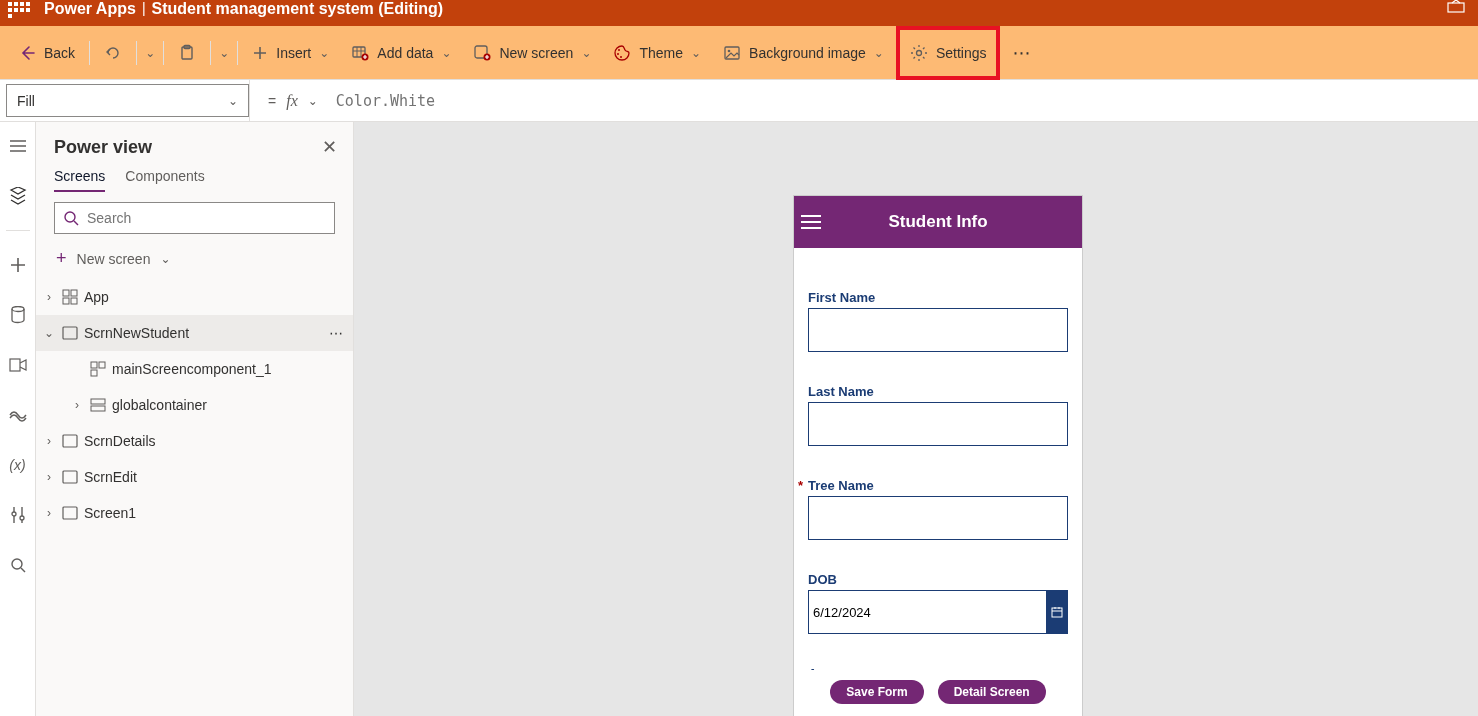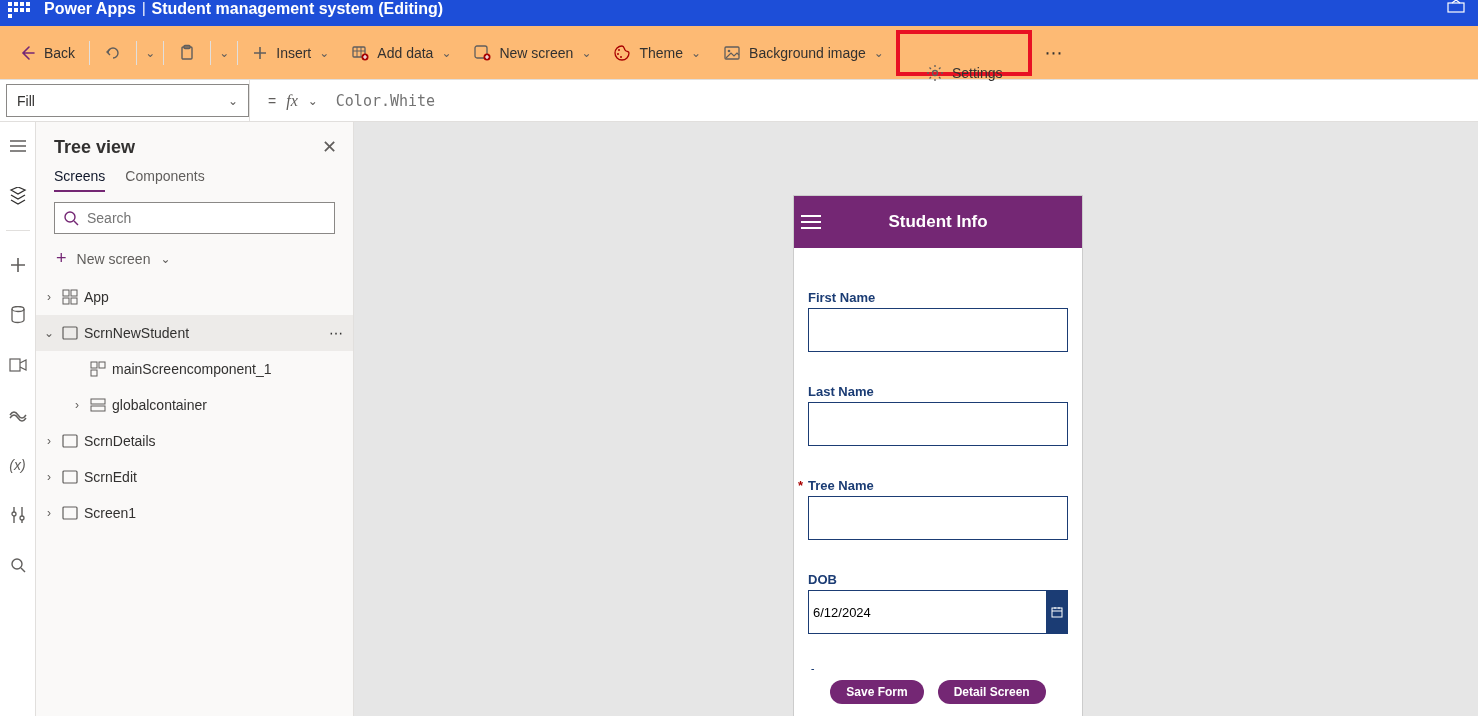--- a/index.html
+++ b/index.html
@@ -1,34 +1,34 @@
 <!DOCTYPE html>
 <html><head>
 <meta charset="utf-8">
 <style>
 * { box-sizing: border-box; margin: 0; padding: 0; font-family: "Segoe UI", Arial, sans-serif; }
 body { width: 1478px; height: 716px; background: #fff; overflow: hidden; font-size: 14px; color: #323130; }
 
 
-.top-header { height: 26px; background: #1d4ed8; color: #fff; display: flex; align-items: flex-start; padding: 0 8px; }
+.top-header { height: 26px; background: #c2410c; color: #fff; display: flex; align-items: flex-start; padding: 0 8px; }
 .waffle { width: 24px; display: flex; flex-wrap: wrap; gap: 2px; margin-right: 12px; padding-top: 2px; }
 .waffle span { width: 4px; height: 4px; background: #fff; display: inline-block; }
 .app-title { font-weight: 600; font-size: 16px; }
 .app-sep { margin: 0 6px; font-weight: 400; }
 .app-sub { font-weight: 600; font-size: 16px; }
 .hdr-spacer { flex: 1; }
 .hdr-right-icon { width: 28px; height: 20px; display:flex; align-items:flex-start; justify-content:center; }
 
 
 .toolbar { height: 54px; display: flex; align-items: center; border-bottom: 1px solid #e1dfdd; padding: 0 8px; gap: 2px; background:#fdba74;}
 .tb-btn { display: flex; align-items: center; gap: 8px; padding: 6px 10px; border: none; background: transparent; font-size: 14px; color: #323130; cursor: pointer; height: 40px;}
 .tb-icon { display: inline-flex; align-items: center; justify-content: center; color: #605e5c; }
 .vsep { width: 1px; height: 24px; background: #e1dfdd; margin: 0 2px; }
 .chev { color: #605e5c; font-size: 12px; }
-.settings-highlight { border: 4px solid #e81123; padding: 16px; height: 46px; margin-top:-2px; margin-bottom:-2px;}
+.settings-highlight { border: 4px solid #e81123; padding: 0; height: 54px; margin-top:-2px; margin-bottom:-2px;}
 .settings-highlight .tb-btn { height: 46px; }
 .ellipsis { font-size: 18px; padding: 4px 10px; }
 
 
 .formula-row { height: 42px; display: flex; align-items: stretch; border-bottom: 1px solid #e1dfdd; }
 .prop-select { width: 243px; border: 1px solid #8a8886; display: flex; align-items: center; padding: 0 10px; justify-content: space-between; margin: 4px 0 4px 6px;}
 .eq-fx { display: flex; align-items: center; padding: 0 14px; gap: 10px; color: #605e5c; }
 .fx-label { font-style: italic; font-family: "Segoe UI", serif; font-size: 16px;}
 .formula-input { flex: 1; border: none; outline: none; font-family: Consolas, monospace; font-size: 15px; padding: 0 4px; color: #737373;}
 .formula-wrap { flex:1; display:flex; align-items:center; border-left: 1px solid #e1dfdd; padding-left: 4px;}
@@ -285,21 +285,21 @@
     <button class="rail-btn">
       <svg width="16" height="16" viewBox="0 0 16 16">
           <circle cx="7" cy="7" r="5" stroke="#605e5c" fill="none" stroke-width="1.4"></circle>
           <path d="M11 11 L15 15" stroke="#605e5c" stroke-width="1.4"></path>
         </svg>
     </button>
   </div>
 
   <div class="tree-panel">
     <div class="tree-head">
-      <div class="tree-title">Tree view</div>
+      <div class="tree-title">Power view</div>
       <button class="close-x">
         <span>✕</span>
       </button>
     </div>
     <div class="tabs">
       <div class="tab active">Screens</div>
       <div class="tab">Components</div>
     </div>
     <div class="search-wrap">
       <div class="search-box">

